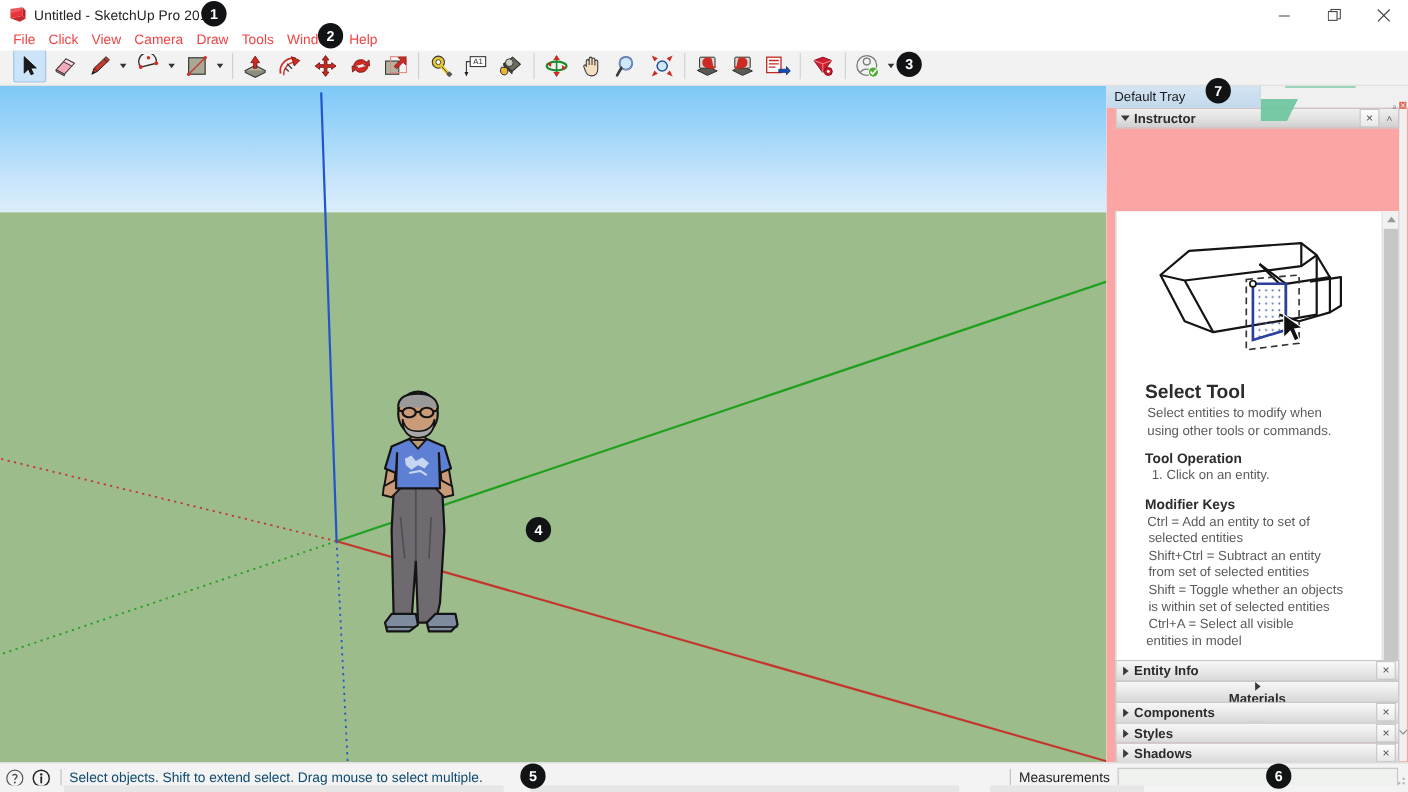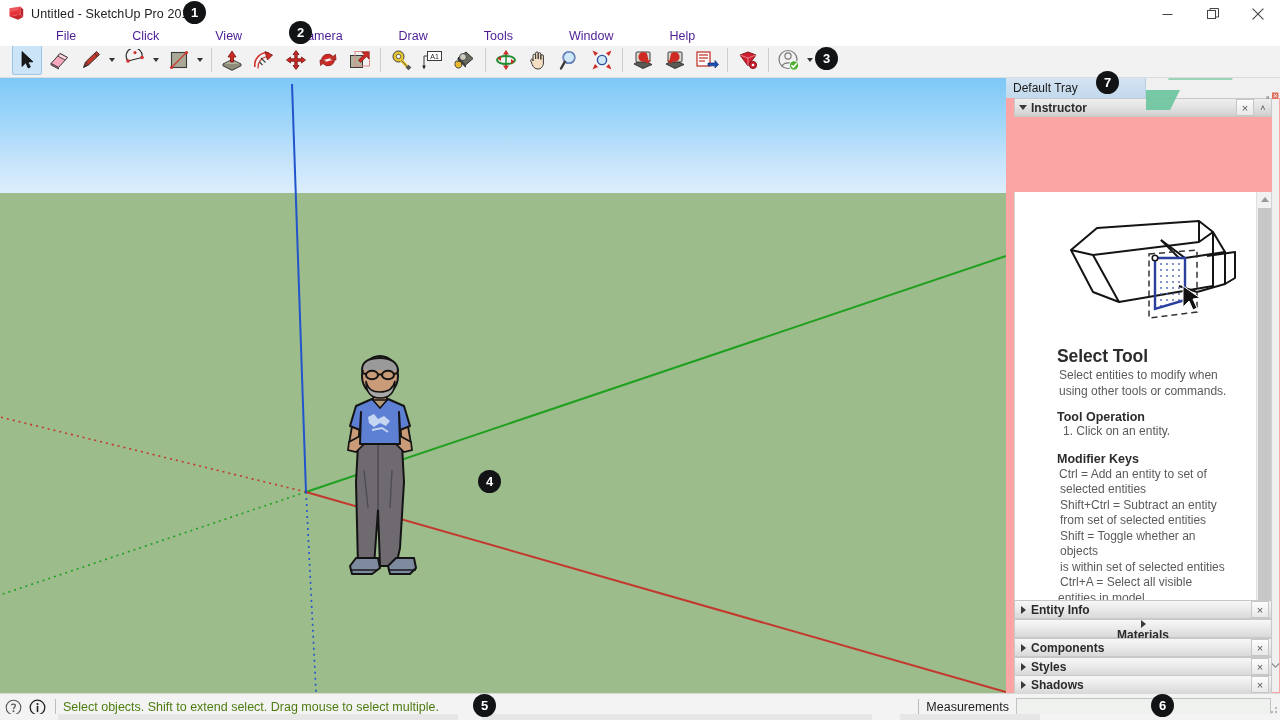--- a/index.html
+++ b/index.html
@@ -37,22 +37,22 @@
   .win-btn svg { display: block; }
 
   
   .menubar {
     position: absolute; top: 26px; left: 0; width: 1280px; height: 20px;
     background: #ffffff;
     display: flex; align-items: center; padding-left: 6px;
     z-index: 30;
   }
   .menu-item {
-    font-size: 12.5px; color: #4c1d95; padding: 1px 6px;
-    white-space: nowrap; cursor: default; margin-left: 44px;
+    font-size: 12.5px; color: #ef4444; padding: 1px 6px;
+    white-space: nowrap; cursor: default;
   }
 
   
   .toolbar {
     position: absolute; top: 42px; left: 0; width: 1280px; height: 36px;
     background: #f2f2f2;
     border-bottom: 1px solid #dcdcdc;
     display: flex; align-items: center;
     z-index: 25;
   }
@@ -139,21 +139,21 @@
   }
 
   
   .instructor-body {
     position: absolute; left: 8px; top: 114px; width: 258px; height: 482px;
     background: #ffffff; border: 1px solid #d2d2d2; border-top: none;
     overflow: hidden;
   }
   .instr-inner {
     position: absolute; left: 0; top: 0; width: 228px; height: 100%;
-    padding: 14px 10px 0 42px;
+    padding: 14px 10px 0 26px;
   }
   .instr-img { width: 196px; height: 132px; display: block; margin: 2px 0 6px 0; }
   .instr-h1 {
     font-size: 17.5px; font-weight: bold; color: #2c2c2c;
     margin: 4px 0 1px 0; letter-spacing: -0.1px;
   }
   .instr-p {
     font-size: 12px; color: #5a5a5a; line-height: 15.5px; margin-left: 2px;
   }
   .instr-h2 {
@@ -198,21 +198,21 @@
   .statusbar {
     position: absolute; left: 0; top: 693px; width: 1280px; height: 27px;
     background: #f3f3f3; border-top: 1px solid #d8d8d8;
     display: flex; align-items: center;
   }
   .sb-icon {
     width: 22px; height: 22px; display: flex; align-items: center; justify-content: center;
     margin-left: 2px; flex: none;
   }
   .sb-divider { width: 1px; height: 17px; background: #bdbdbd; margin: 0 7px; flex: none; }
-  .sb-text { font-size: 12.5px; color: #4d7c0f; white-space: nowrap; }
+  .sb-text { font-size: 12.5px; color: #0c4a6e; white-space: nowrap; }
   .sb-measure-label { font-size: 12.5px; color: #1c1c1c; margin-right: 7px; }
   .sb-measure-box {
     width: 255px; height: 18px; background: #eef1ee;
     border: 1px solid #c3c3c3; margin-right: 9px;
   }
   .sb-grip {
     position: absolute; right: 1px; bottom: 1px; width: 14px; height: 14px;
   }
   
   .bottom-strip {

